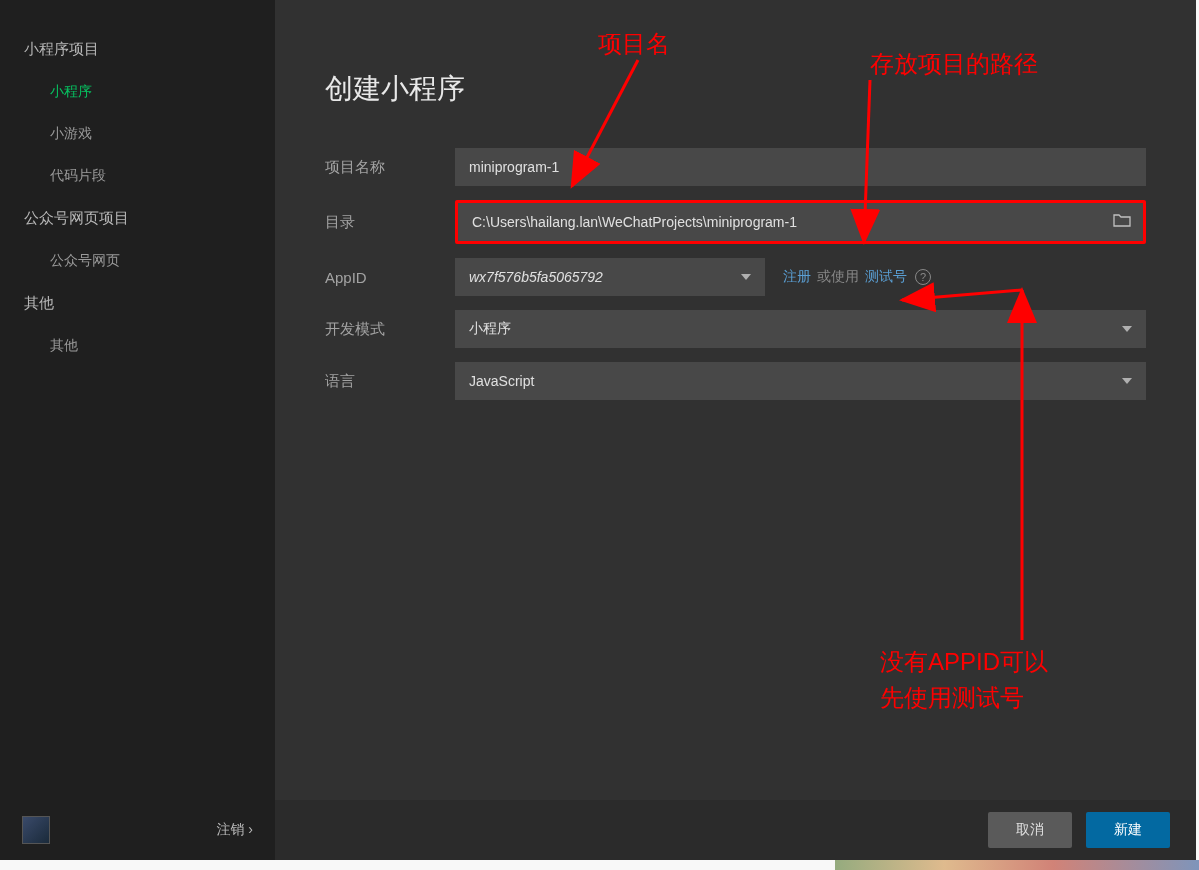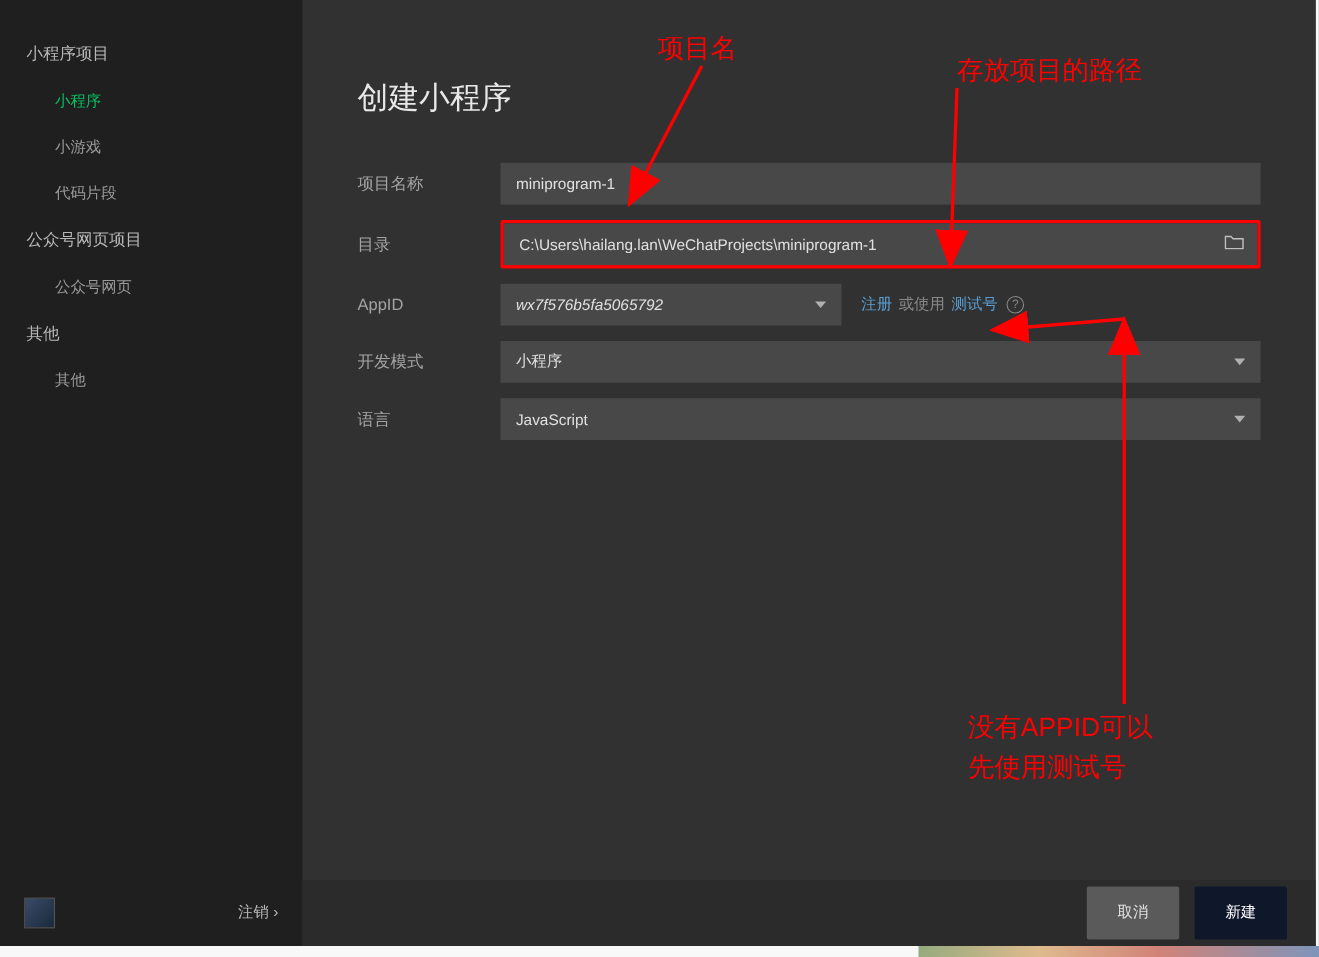--- a/index.html
+++ b/index.html
@@ -176,33 +176,33 @@
       margin-top: auto;
       height: 60px;
       background: #2b2b2b;
       display: flex;
       align-items: center;
       justify-content: flex-end;
       padding: 0 26px;
       gap: 14px;
     }
     .btn {
-      height: 48px;
+      height: 36px;
       padding: 0 28px;
       border: none;
       font-size: 14px;
       cursor: pointer;
       border-radius: 2px;
     }
     .btn-cancel {
       background: #5a5a5a;
       color: #e0e0e0;
     }
     .btn-create {
-      background: #0f172a;
+      background: #0369a1;
       color: #fff;
     }
     .annotation {
       position: absolute;
       color: #ff0000;
       font-size: 24px;
       font-weight: 400;
       pointer-events: none;
       z-index: 10;
     }

